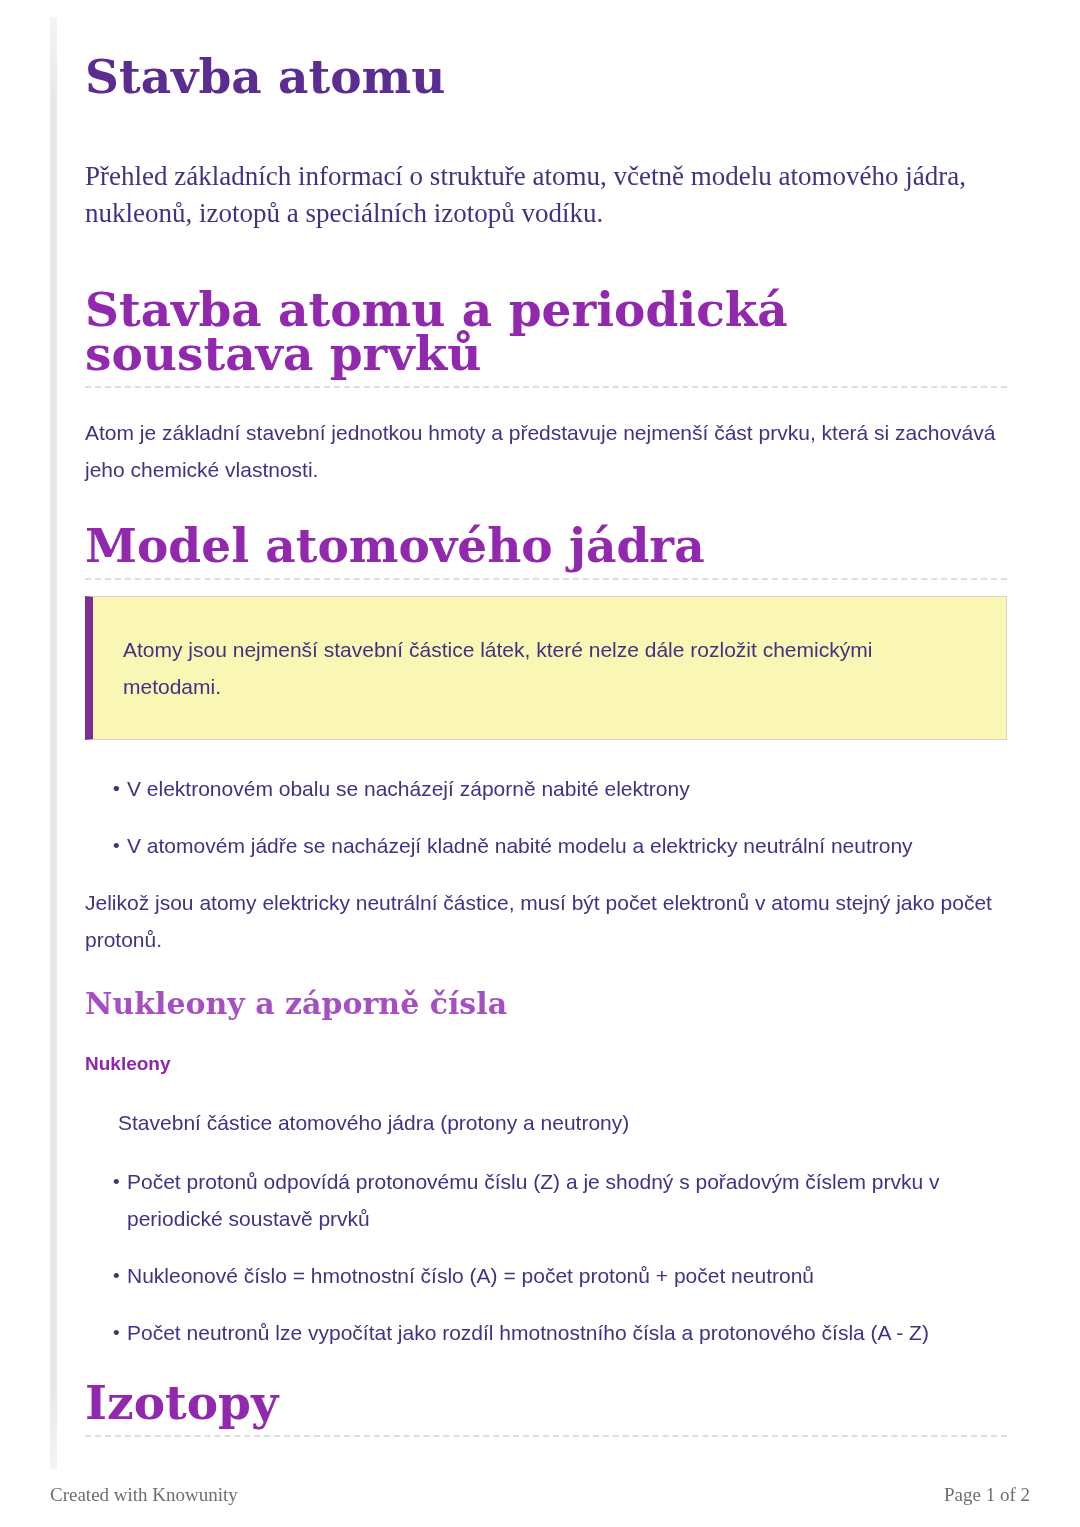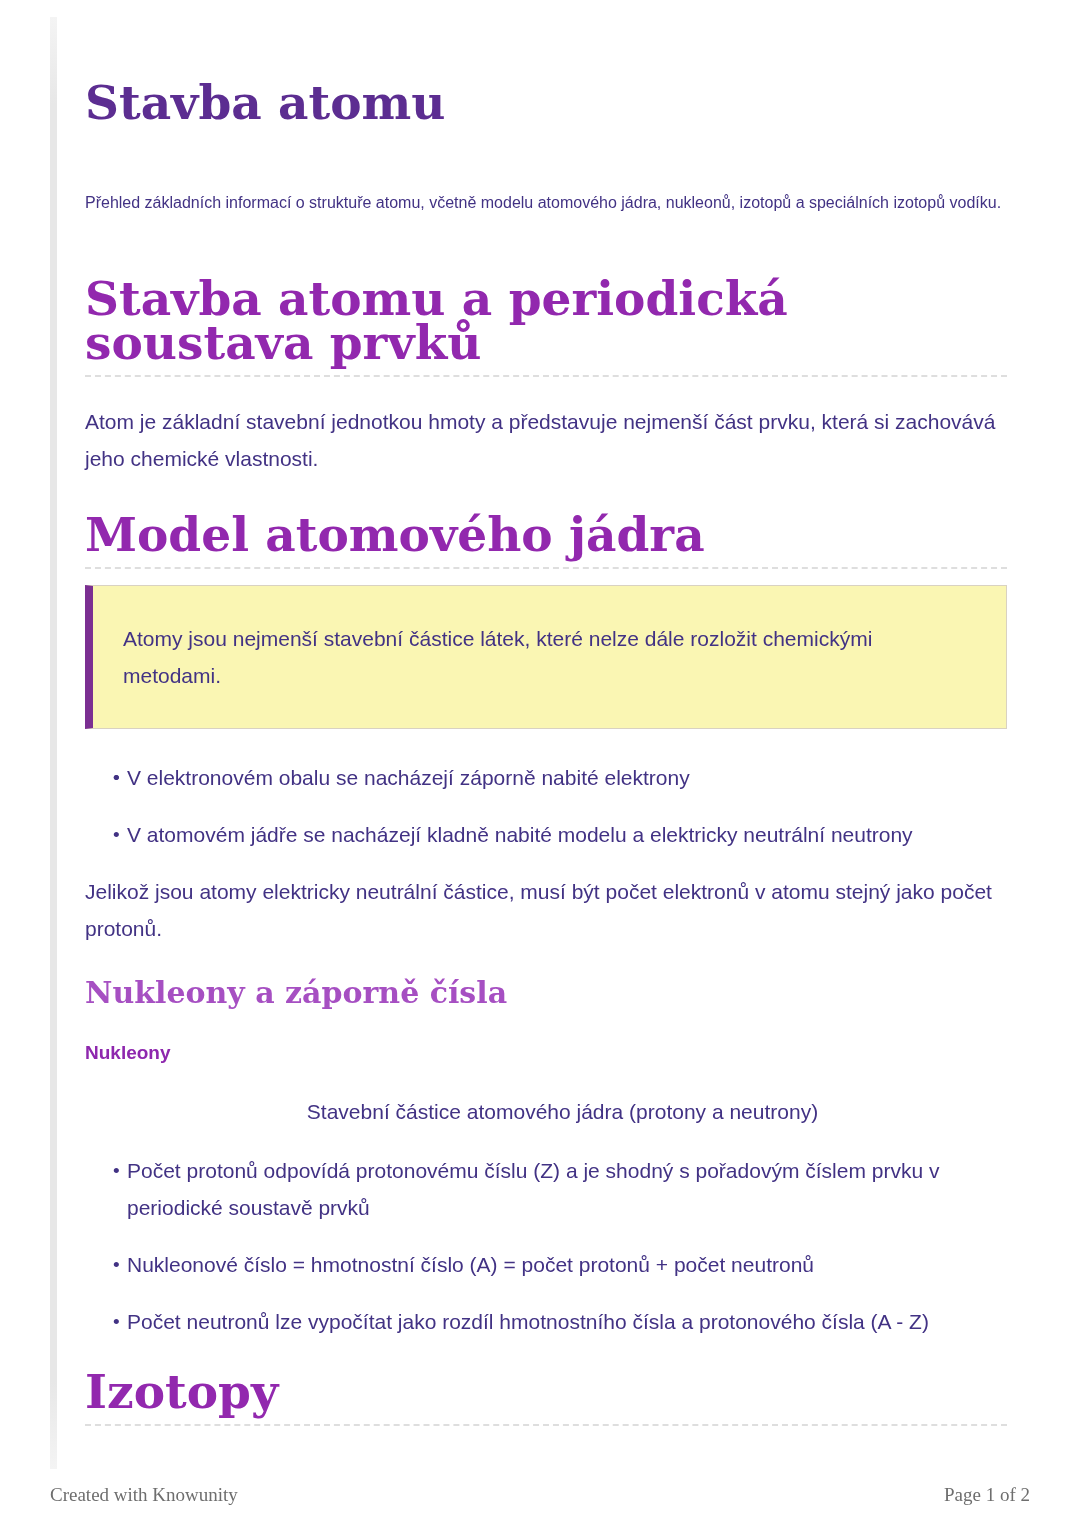--- a/index.html
+++ b/index.html
@@ -11,30 +11,31 @@
   }
   .edge-strip {
     position: absolute; left: 50px; top: 17px;
     width: 7px; height: 1452px;
     background: linear-gradient(to bottom, #f4f4f4, #e7e7e7 6%, #e7e7e7 94%, #f4f4f4);
   }
   .content {
     position: absolute; left: 85px; top: 0; width: 922px;
   }
   h1.doc-title {
-    margin-top: 76px;
+    margin-top: 50px;
     font-family: "DejaVu Serif", serif;
     font-weight: bold;
     font-size: 47px; line-height: 54px;
     color: #5c2d91;
   }
   .intro {
     margin-top: 54px;
-    font-size: 16px; line-height: 37px;
+    font-size: 27px; line-height: 37px;
     color: #423284;
+    font-family: Liberation Serif, serif;
   }
   h2.section-heading {
     font-family: "DejaVu Serif", serif;
     font-weight: bold;
     font-size: 47px; line-height: 44px;
     color: #9228ae;
     border-bottom: 2px dashed #dedede;
     padding-bottom: 10px;
   }
   .mt-h2-1 { margin-top: 56px; }
@@ -83,21 +84,20 @@
     margin-top: 26px;
     font-size: 19px; line-height: 28px;
     font-weight: bold;
     color: #8e27ae;
   }
   .definition {
     margin-top: 26px;
     margin-left: 33px;
     font-size: 21px; line-height: 37px;
     color: #423284;
-    text-align: center;
   }
   .footer {
     position: absolute;
     left: 50px; right: 50px; top: 1484px;
     display: flex; justify-content: space-between; align-items: baseline;
     font-family: "Liberation Serif", serif;
     font-size: 19px;
     color: #6e6e6e;
   }
   .footer .footer-left { font-weight: normal; }

